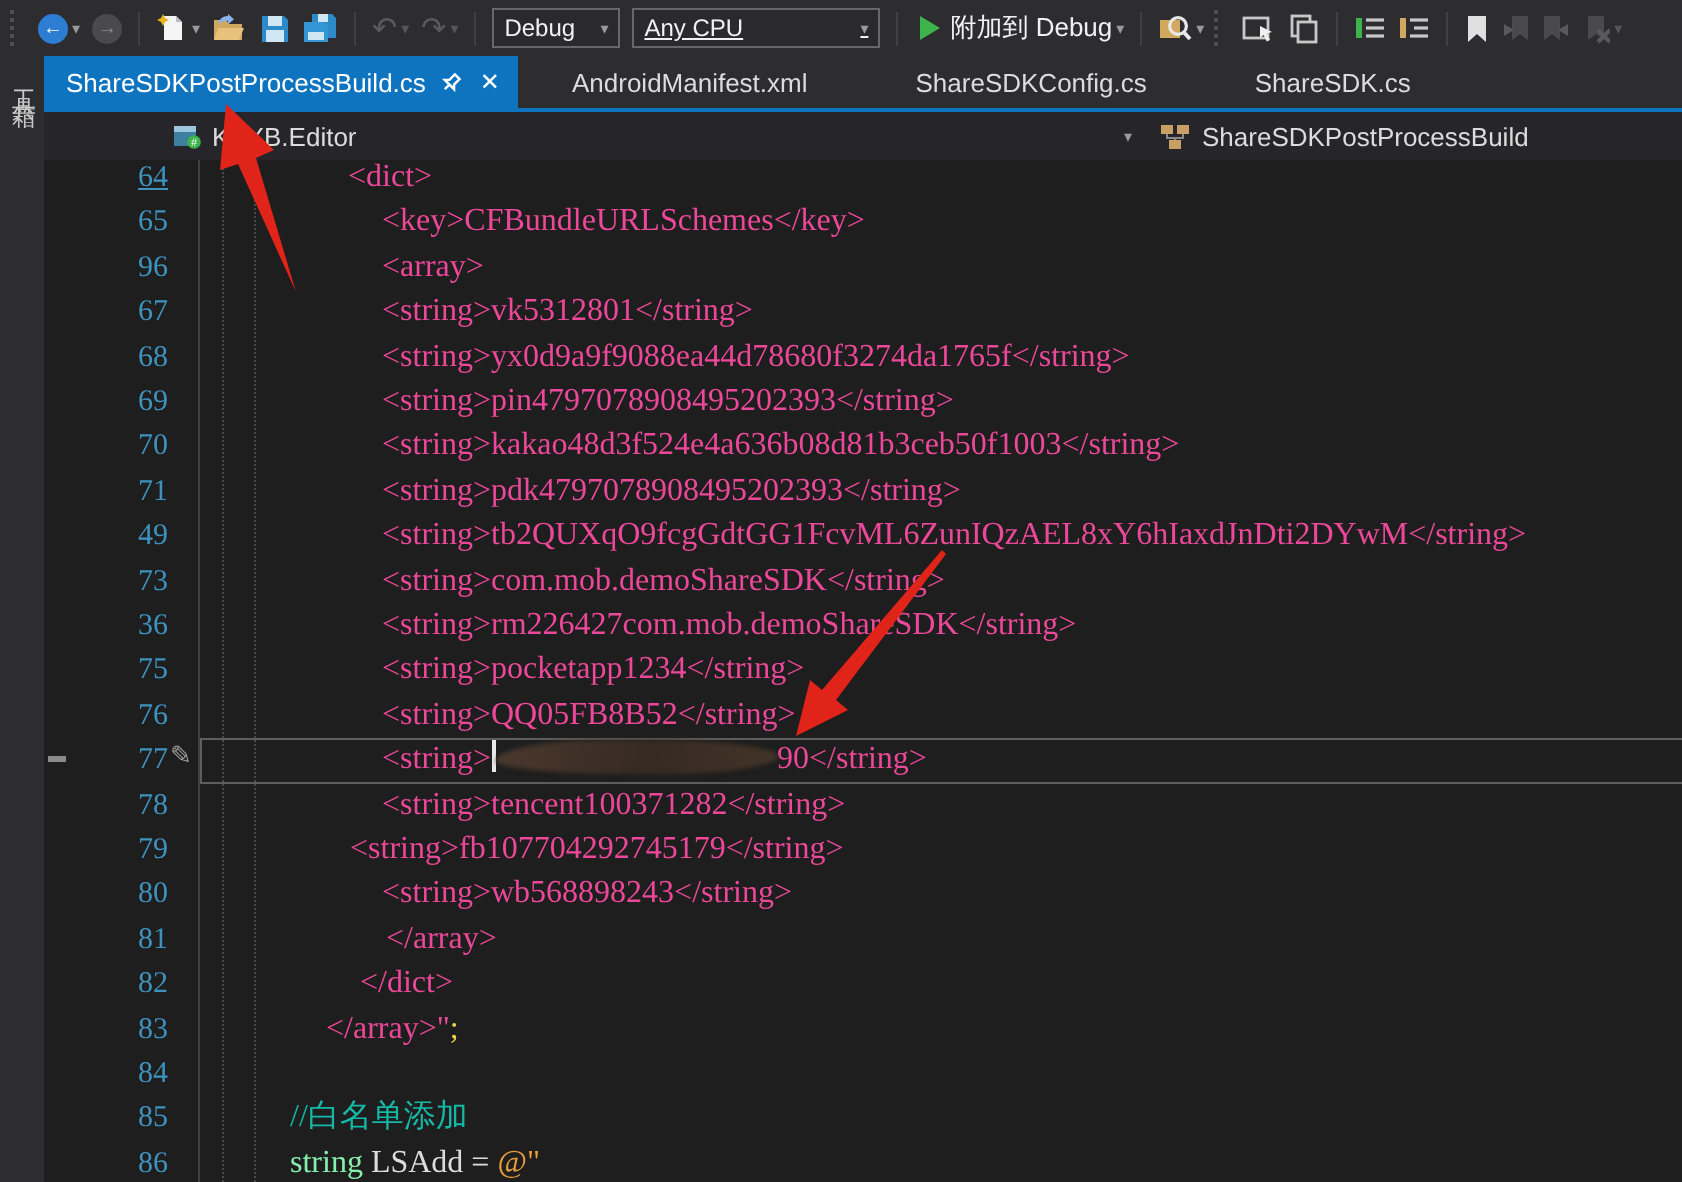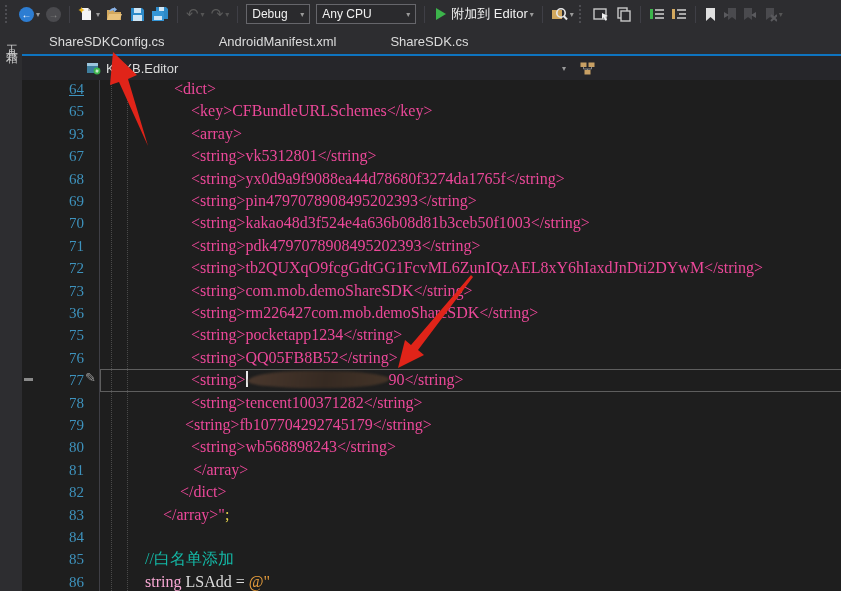--- a/index.html
+++ b/index.html
@@ -44,21 +44,21 @@
   .nav-right{position:absolute;left:538px;display:flex;align-items:center;gap:6px;}
   
   .editor{position:absolute;left:22px;top:80px;width:819px;height:511px;background:#1e1e1e;}
   .gutter-line{position:absolute;left:2px;width:60px;text-align:right;color:#3e93be;
                font:15px/22.4px "Liberation Serif","DejaVu Serif",serif;height:22.4px;}
   .vline{position:absolute;left:77px;top:0;width:1px;height:511px;background:#3f3f46;}
   .guide{position:absolute;top:0;width:0;height:511px;border-left:1px dotted #4a4a4a;}
   .g1{left:89px;} .g2{left:105px;}
   .cl{position:absolute;height:22.4px;font:16px/22.4px "Liberation Serif","DejaVu Serif",serif;white-space:pre;}
   .tk-str{color:#ec4899;} .tk-pln{color:#dcdcdc;} .tk-cmt{color:#14b8a6;}
-  .tk-kw{color:#f9a8d4;}  .tk-y{color:#e8d44b;}  .tk-at{color:#e89e3c;}
+  .tk-kw{color:#86efac;}  .tk-y{color:#e8d44b;}  .tk-at{color:#e89e3c;}
   .caret{display:inline-block;width:2px;height:16px;background:#e8e8e8;vertical-align:-2px;}
   .censor{display:inline-block;width:141px;height:17px;vertical-align:-3px;
           background:linear-gradient(100deg,#4a382d 0%,#362a22 55%,#443428 100%);
           border-radius:46% 54% 48% 52% / 70% 55% 60% 45%;filter:blur(1px);}
   .curline{position:absolute;left:78px;top:289px;width:750px;height:21px;border:1px solid #5e5e5e;}
   .edit-dash{position:absolute;left:2px;top:298px;width:9px;height:3px;background:#8a8a8a;}
   .pencil{position:absolute;left:63px;top:290px;font-size:13px;color:#9e9e9e;}
   
   .overlay{position:absolute;left:0;top:0;width:841px;height:591px;pointer-events:none;z-index:60;}
 </style>
@@ -119,30 +119,30 @@
     <span class="glyph dis" style="font-size:15px;">↷</span>
     <span class="chev dis">▾</span>
   </div>
 
   <div class="tb-sep"></div>
 
   <div class="tb-combo" style="width:64px;">
     <span>Debug</span>
     <span class="chev">▾</span>
   </div>
-  <div class="tb-combo" style="width:100px;">
+  <div class="tb-combo" style="width:124px;text-decoration:underline;">
     <span>Any CPU</span>
     <span class="chev">▾</span>
   </div>
 
   <div class="tb-sep"></div>
 
   <div class="tb-btn">
     <div class="play"></div>
-    <span class="attach-label">附加到 Editor</span>
+    <span class="attach-label">附加到 Debug</span>
     <span class="chev">▾</span>
   </div>
 
   <div class="tb-sep"></div>
 
   <div class="tb-btn">
     <svg width="17" height="16" viewBox="0 0 17 16">
       <rect x="1" y="4" width="10" height="9" fill="#d2a85e"></rect>
       <circle cx="10" cy="7" r="4.2" fill="none" stroke="#e8e8e8" stroke-width="1.6"></circle>
       <line x1="12.8" y1="10" x2="16" y2="13.5" stroke="#e8e8e8" stroke-width="2"></line>
@@ -211,25 +211,35 @@
     </svg>
     <span class="chev dis">▾</span>
   </div>
 </div>
 
 <div class="side-strip">
   <span>工具箱</span>
 </div>
 
 <div class="tabstrip">
+  <div class="tab active">
+    <span>ShareSDKPostProcessBuild.cs</span>
+    <svg width="11" height="11" viewBox="0 0 10 10" style="transform:rotate(45deg);">
+      <g stroke="#fff" fill="none" stroke-width="1.1">
+        <path d="M3.5 1h3v3.5L8 6H2l1.5-1.5z"></path>
+          <line x1="5" y1="6" x2="5" y2="9"></line>
+      </g>
+    </svg>
+    <span class="x">✕</span>
+  </div>
+  <div class="tab">
+    <span>AndroidManifest.xml</span>
+  </div>
   <div class="tab">
     <span>ShareSDKConfig.cs</span>
-  </div>
-  <div class="tab">
-    <span>AndroidManifest.xml</span>
   </div>
   <div class="tab">
     <span>ShareSDK.cs</span>
   </div>
 </div>
 <div class="blueline"></div>
 
 <div class="navbar">
   <div class="nav-left">
     <svg width="15" height="14" viewBox="0 0 15 14">
@@ -242,40 +252,41 @@
   </div>
   <div class="nav-right">
     <span class="chev">▾</span>
     <svg width="15" height="13" viewBox="0 0 15 13" style="margin-left:8px;">
       <rect x="0.5" y="0.5" width="6" height="4.5" fill="#c8a064"></rect>
       <rect x="8.5" y="0.5" width="6" height="4.5" fill="#c8a064"></rect>
       <rect x="4.5" y="8" width="6" height="4.5" fill="#c8a064"></rect>
       <path d="M3.5 5v2h8V5" stroke="#8a8a8a" fill="none"></path>
       <line x1="7.5" y1="7" x2="7.5" y2="8" stroke="#8a8a8a"></line>
     </svg>
+    <span>ShareSDKPostProcessBuild</span>
   </div>
 </div>
 
 <div class="editor">
   <div class="vline"></div>
   <div class="guide g1"></div>
   <div class="guide g2"></div>
   <div class="curline"></div>
   <div class="edit-dash"></div>
   <div class="pencil">✎</div>
   <div id="gutter">
       <div class="gutter-line" style="top: -2px; text-decoration: underline;">64</div>
       <div class="gutter-line" style="top: 20.4px;">65</div>
-      <div class="gutter-line" style="top: 42.8px;">93</div>
+      <div class="gutter-line" style="top: 42.8px;">96</div>
       <div class="gutter-line" style="top: 65.2px;">67</div>
       <div class="gutter-line" style="top: 87.6px;">68</div>
       <div class="gutter-line" style="top: 110px;">69</div>
       <div class="gutter-line" style="top: 132.4px;">70</div>
       <div class="gutter-line" style="top: 154.8px;">71</div>
-      <div class="gutter-line" style="top: 177.2px;">72</div>
+      <div class="gutter-line" style="top: 177.2px;">49</div>
       <div class="gutter-line" style="top: 199.6px;">73</div>
       <div class="gutter-line" style="top: 222px;">36</div>
       <div class="gutter-line" style="top: 244.4px;">75</div>
       <div class="gutter-line" style="top: 266.8px;">76</div>
       <div class="gutter-line" style="top: 289.2px;">77</div>
       <div class="gutter-line" style="top: 311.6px;">78</div>
       <div class="gutter-line" style="top: 334px;">79</div>
       <div class="gutter-line" style="top: 356.4px;">80</div>
       <div class="gutter-line" style="top: 378.8px; text-align: right;">81</div>
       <div class="gutter-line" style="top: 401.2px;">82</div>
@@ -293,21 +304,21 @@
       <div class="cl" style="top: 110px; left: 169px;"><span class="tk-str">&lt;string&gt;pin4797078908495202393&lt;/string&gt;</span></div>
       <div class="cl" style="top: 132.4px; left: 169px;"><span class="tk-str">&lt;string&gt;kakao48d3f524e4a636b08d81b3ceb50f1003&lt;/string&gt;</span></div>
       <div class="cl" style="top: 154.8px; left: 169px;"><span class="tk-str">&lt;string&gt;pdk4797078908495202393&lt;/string&gt;</span></div>
       <div class="cl" style="top: 177.2px; left: 169px;"><span class="tk-str">&lt;string&gt;tb2QUXqO9fcgGdtGG1FcvML6ZunIQzAEL8xY6hIaxdJnDti2DYwM&lt;/string&gt;</span></div>
       <div class="cl" style="top: 199.6px; left: 169px;"><span class="tk-str">&lt;string&gt;com.mob.demoShareSDK&lt;/string&gt;</span></div>
       <div class="cl" style="top: 222px; left: 169px;"><span class="tk-str">&lt;string&gt;rm226427com.mob.demoShareSDK&lt;/string&gt;</span></div>
       <div class="cl" style="top: 244.4px; left: 169px;"><span class="tk-str">&lt;string&gt;pocketapp1234&lt;/string&gt;</span></div>
       <div class="cl" style="top: 266.8px; left: 169px;"><span class="tk-str">&lt;string&gt;QQ05FB8B52&lt;/string&gt;</span></div>
       <div class="cl" style="top: 289.2px; left: 169px;"><span class="tk-str">&lt;string&gt;</span><span class="caret"></span><span class="censor"></span><span class="tk-str">90&lt;/string&gt;</span></div>
       <div class="cl" style="top: 311.6px; left: 169px;"><span class="tk-str">&lt;string&gt;tencent100371282&lt;/string&gt;</span></div>
-      <div class="cl" style="top: 334px; left: 163px; text-align: right;"><span class="tk-str">&lt;string&gt;fb107704292745179&lt;/string&gt;</span></div>
+      <div class="cl" style="top: 334px; left: 153px; text-align: right;"><span class="tk-str">&lt;string&gt;fb107704292745179&lt;/string&gt;</span></div>
       <div class="cl" style="top: 356.4px; left: 169px;"><span class="tk-str">&lt;string&gt;wb568898243&lt;/string&gt;</span></div>
       <div class="cl" style="top: 378.8px; left: 171px;"><span class="tk-str">&lt;/array&gt;</span></div>
       <div class="cl" style="top: 401.2px; left: 158px;"><span class="tk-str">&lt;/dict&gt;</span></div>
       <div class="cl" style="top: 423.6px; left: 141px;"><span class="tk-str">&lt;/array&gt;"</span><span class="tk-y">;</span></div>
       <div class="cl" style="top: 446px; left: 141px;"></div>
       <div class="cl" style="top: 468.4px; left: 123px;"><span class="tk-cmt">//白名单添加</span></div>
       <div class="cl" style="top: 490.8px; left: 123px;"><span class="tk-kw">string</span><span class="tk-pln"> LSAdd = </span><span class="tk-at">@"</span></div>
     </div>
 </div>
 

